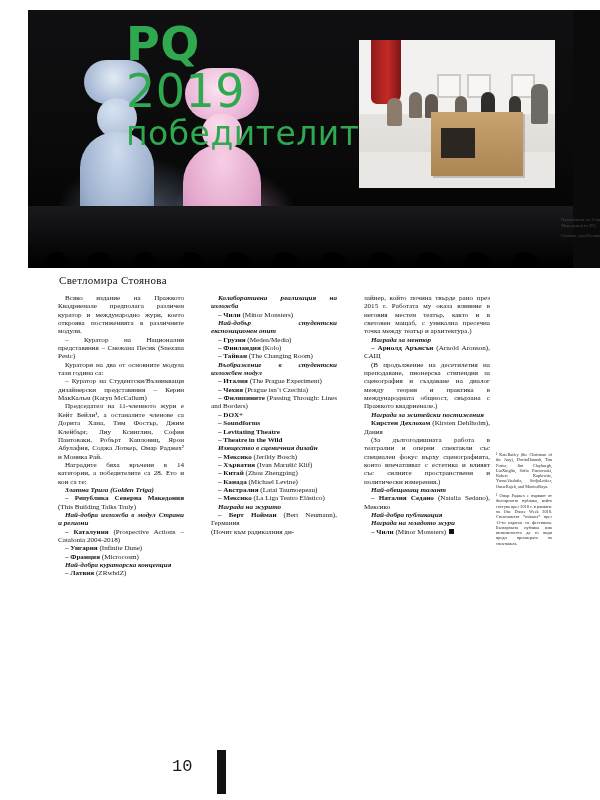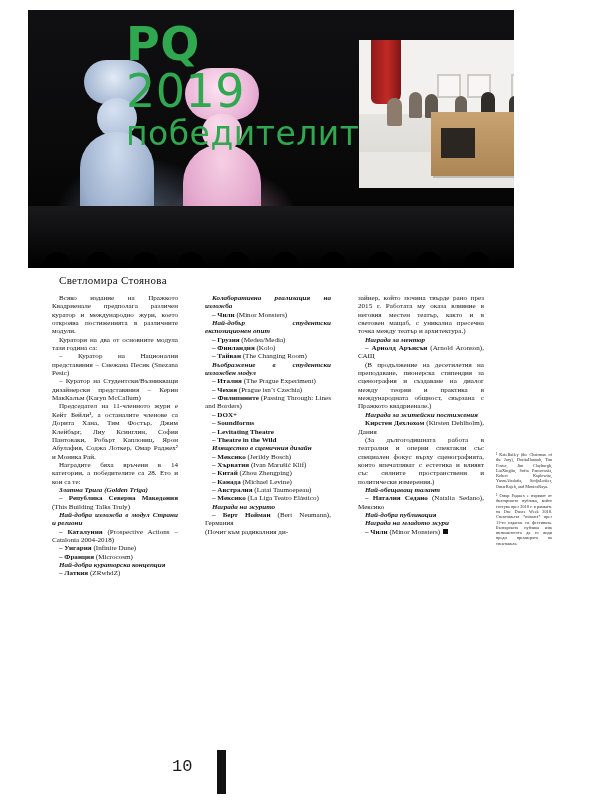--- a/index.html
+++ b/index.html
@@ -1,20 +1,20 @@
 <!DOCTYPE html>
 <html><head>
 <meta charset="utf-8">
 <style>
   html,body{margin:0;padding:0;background:#9a9a9a;}
   body{width:600px;height:800px;overflow:hidden;font-family:"Liberation Serif",serif;}
   .page{position:relative;width:600px;height:800px;background:#ffffff;}
 
   
-  .hero{position:absolute;left:28px;top:10px;width:486px;height:258px;background:#0b0b0c;overflow:hidden;}
+  .hero{position:absolute;left:28px;top:10px;width:573px;height:258px;background:#0b0b0c;overflow:hidden;}
   .hero-photo{position:absolute;left:0;top:0;width:545px;height:258px;
     background:
       radial-gradient(ellipse 120px 90px at 110px 210px, rgba(150,170,205,.55), rgba(0,0,0,0) 70%),
       radial-gradient(ellipse 95px 80px at 205px 215px, rgba(225,165,205,.55), rgba(0,0,0,0) 70%),
       linear-gradient(180deg,#101012 0%,#0a0a0b 55%,#000 100%);}
   
   .stage-floor{position:absolute;left:0;bottom:0;width:545px;height:62px;
     background:linear-gradient(180deg,#1a1a1d 0%,#0a0a0b 60%,#000 100%);}
   .audience{position:absolute;left:0;bottom:0;width:545px;height:34px;}
   .head{position:absolute;bottom:-6px;width:26px;height:22px;border-radius:13px 13px 0 0;background:#000;}
@@ -52,21 +52,21 @@
   .cardbox .win{position:absolute;left:10px;top:16px;width:34px;height:30px;background:#2b2622;}
   .ins-floor{position:absolute;left:0;top:112px;width:196px;height:36px;background:#e9e7e3;}
 
   .hero-caption{position:absolute;left:533px;top:207px;width:58px;color:#4a4a4a;
      font-family:"Liberation Serif",serif;font-size:4.6px;line-height:6.2px;}
   .hero-caption p{margin:0 0 4px 0;}
 
   
   .byline{position:absolute;left:59px;top:274px;font-size:11px;color:#111;letter-spacing:.3px;}
 
-  .cols{position:absolute;left:52px;top:294px;width:432px;height:455px;}
+  .cols{position:absolute;left:58px;top:294px;width:432px;height:455px;}
   .col{position:absolute;top:0;width:126px;height:455px;
      font-size:7.1px;line-height:8.35px;text-align:justify;color:#16161a;}
   .c1{left:0;} .c2{left:153px;} .c3{left:306px;}
   .col p{margin:0;text-indent:7px;}
   .col p.noind{text-indent:0;}
   .col .h{font-weight:700;font-style:italic;text-indent:7px;display:block;}
   .col .b{font-weight:700;}
 
   
   .notes{position:absolute;left:496px;top:452px;width:56px;
@@ -141,22 +141,22 @@
       <p>Павилионът на Северна Македония на PQ</p>
       <p>Снимка Ада Восикос</p>
     </div>
   </div>
 
   <div class="byline">Светломира  Стоянова</div>
 
   <div class="cols">
     <div class="col c1" id="col1">
         <p>Всяко издание на Пражкото Квадриенале предполага различен куратор и международно жури, което откроява постиженията в различните модули.</p>
+        <p>– Куратор на Национални представяния – Снежана Песик (Snezana Pesic)</p>
         <p>Куратори на два от основните модула тази година са:</p>
-        <p>– Куратор на Национални представяния – Снежана Песик (Snezana Pesic)</p>
         <p>– Куратор на Студентски/Възникващи дизайнерски представяния – Керин МакКалъм (Karyn McCallum)</p>
         <p>Председател на 11-членното жури е Кейт Бейли¹, а останалите членове са Дорита Хана, Тим Фостър, Джим Клейбърг, Лиу Ксинглин, София Пантоваки, Робърт Капловиц, Ярон Абулафия, Соджа Лоткер, Омар Раджех² и Моника Рай.</p>
         <p>Наградите бяха връчени в 14 категории, а победителите са 28. Ето и кои са те:</p>
         <p>
           <span class="h">Златна Трига (Golden Triga)</span>
         </p>
         <p><span class="b">– Република Северна Македония</span> (This Building Talks Truly)</p>
         <p>
           <span class="h">Най-добра изложба в модул Страни и региони</span>
         </p>

